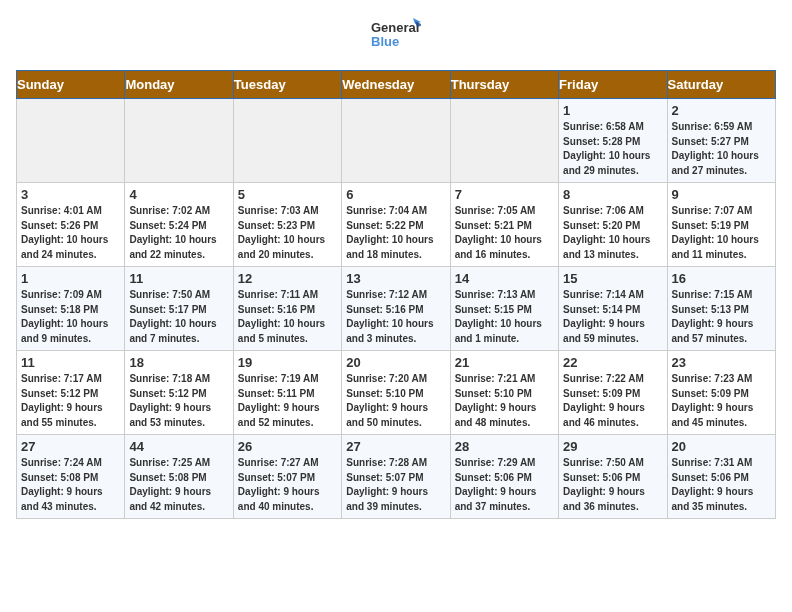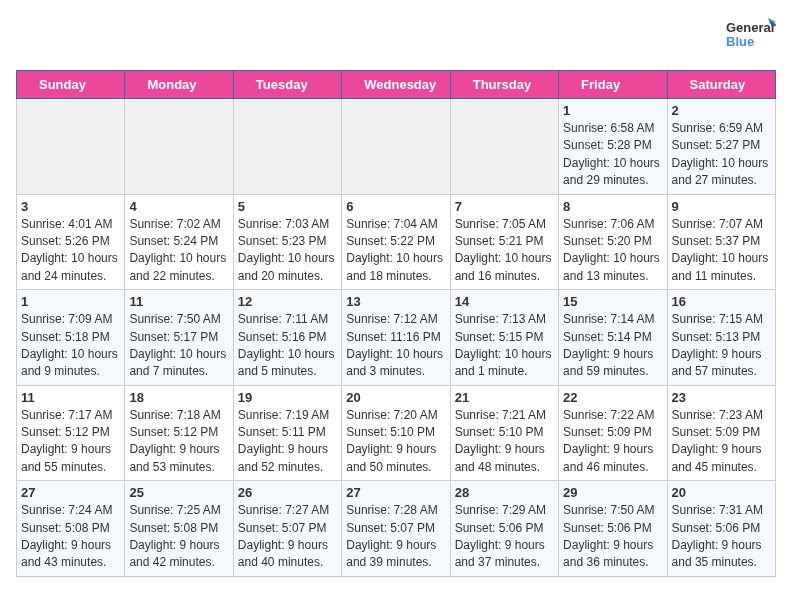--- a/index.html
+++ b/index.html
@@ -5,21 +5,21 @@
     * { box-sizing: border-box; margin: 0; padding: 0; }
     body {
       font-family: Arial, sans-serif;
       background: #fff;
       width: 792px;
       min-height: 612px;
       padding: 16px;
     }
     .header {
       display: flex;
-      justify-content: flex-end;
+      justify-content: center;
       align-items: flex-start;
       margin-bottom: 12px;
     }
     .logo {
       display: flex;
       align-items: center;
       gap: 4px;
     }
     .title-block {
       text-align: right;
@@ -32,25 +32,25 @@
     .location {
       font-size: 16px;
       color: #555;
     }
     table {
       width: 100%;
       border-collapse: collapse;
       table-layout: fixed;
     }
     thead tr th {
-      background: #ec4899;
+      background: #a16207;
       color: #fff;
       font-size: 13px;
       font-weight: bold;
-      padding: 6px 22px;
+      padding: 6px 0;
       text-align: left;
       border: 1px solid #2e6aad;
     }
     tbody tr td {
       vertical-align: top;
       border: 1px solid #ccc;
       padding: 4px 4px 4px 4px;
       font-size: 10.5px;
       color: #333;
       height: 80px;
@@ -59,23 +59,24 @@
     tbody tr:nth-child(odd) td {
       background: #f5f8fc;
     }
     .day-num {
       font-size: 13px;
       font-weight: bold;
       display: block;
       margin-bottom: 2px;
     }
     .day-info {
-      font-size: 12px;
+      font-size: 10px;
       line-height: 1.45;
       color: #333;
+      font-weight: bold;
     }
     td.empty {
       background: #f0f0f0 !important;
     }
   </style>
 </head>
 <body>
 
 <div class="header">
   <div class="logo">
@@ -157,21 +158,21 @@
         </td>
         <td>
           <span class="day-num">8</span>
           <div class="day-info">Sunrise: 7:06 AM
 Sunset: 5:20 PM
 Daylight: 10 hours and 13 minutes.</div>
         </td>
         <td>
           <span class="day-num">9</span>
           <div class="day-info">Sunrise: 7:07 AM
-Sunset: 5:37 PM
+Sunset: 5:19 PM
 Daylight: 10 hours and 11 minutes.</div>
         </td>
       </tr>
       <tr>
         <td>
           <span class="day-num">1</span>
           <div class="day-info">Sunrise: 7:09 AM
 Sunset: 5:18 PM
 Daylight: 10 hours and 9 minutes.</div>
         </td>
@@ -183,21 +184,21 @@
         </td>
         <td>
           <span class="day-num">12</span>
           <div class="day-info">Sunrise: 7:11 AM
 Sunset: 5:16 PM
 Daylight: 10 hours and 5 minutes.</div>
         </td>
         <td>
           <span class="day-num">13</span>
           <div class="day-info">Sunrise: 7:12 AM
-Sunset: 11:16 PM
+Sunset: 5:16 PM
 Daylight: 10 hours and 3 minutes.</div>
         </td>
         <td>
           <span class="day-num">14</span>
           <div class="day-info">Sunrise: 7:13 AM
 Sunset: 5:15 PM
 Daylight: 10 hours and 1 minute.</div>
         </td>
         <td>
           <span class="day-num">15</span>
@@ -257,21 +258,21 @@
         </td>
       </tr>
       <tr>
         <td>
           <span class="day-num">27</span>
           <div class="day-info">Sunrise: 7:24 AM
 Sunset: 5:08 PM
 Daylight: 9 hours and 43 minutes.</div>
         </td>
         <td>
-          <span class="day-num">25</span>
+          <span class="day-num">44</span>
           <div class="day-info">Sunrise: 7:25 AM
 Sunset: 5:08 PM
 Daylight: 9 hours and 42 minutes.</div>
         </td>
         <td>
           <span class="day-num">26</span>
           <div class="day-info">Sunrise: 7:27 AM
 Sunset: 5:07 PM
 Daylight: 9 hours and 40 minutes.</div>
         </td>

